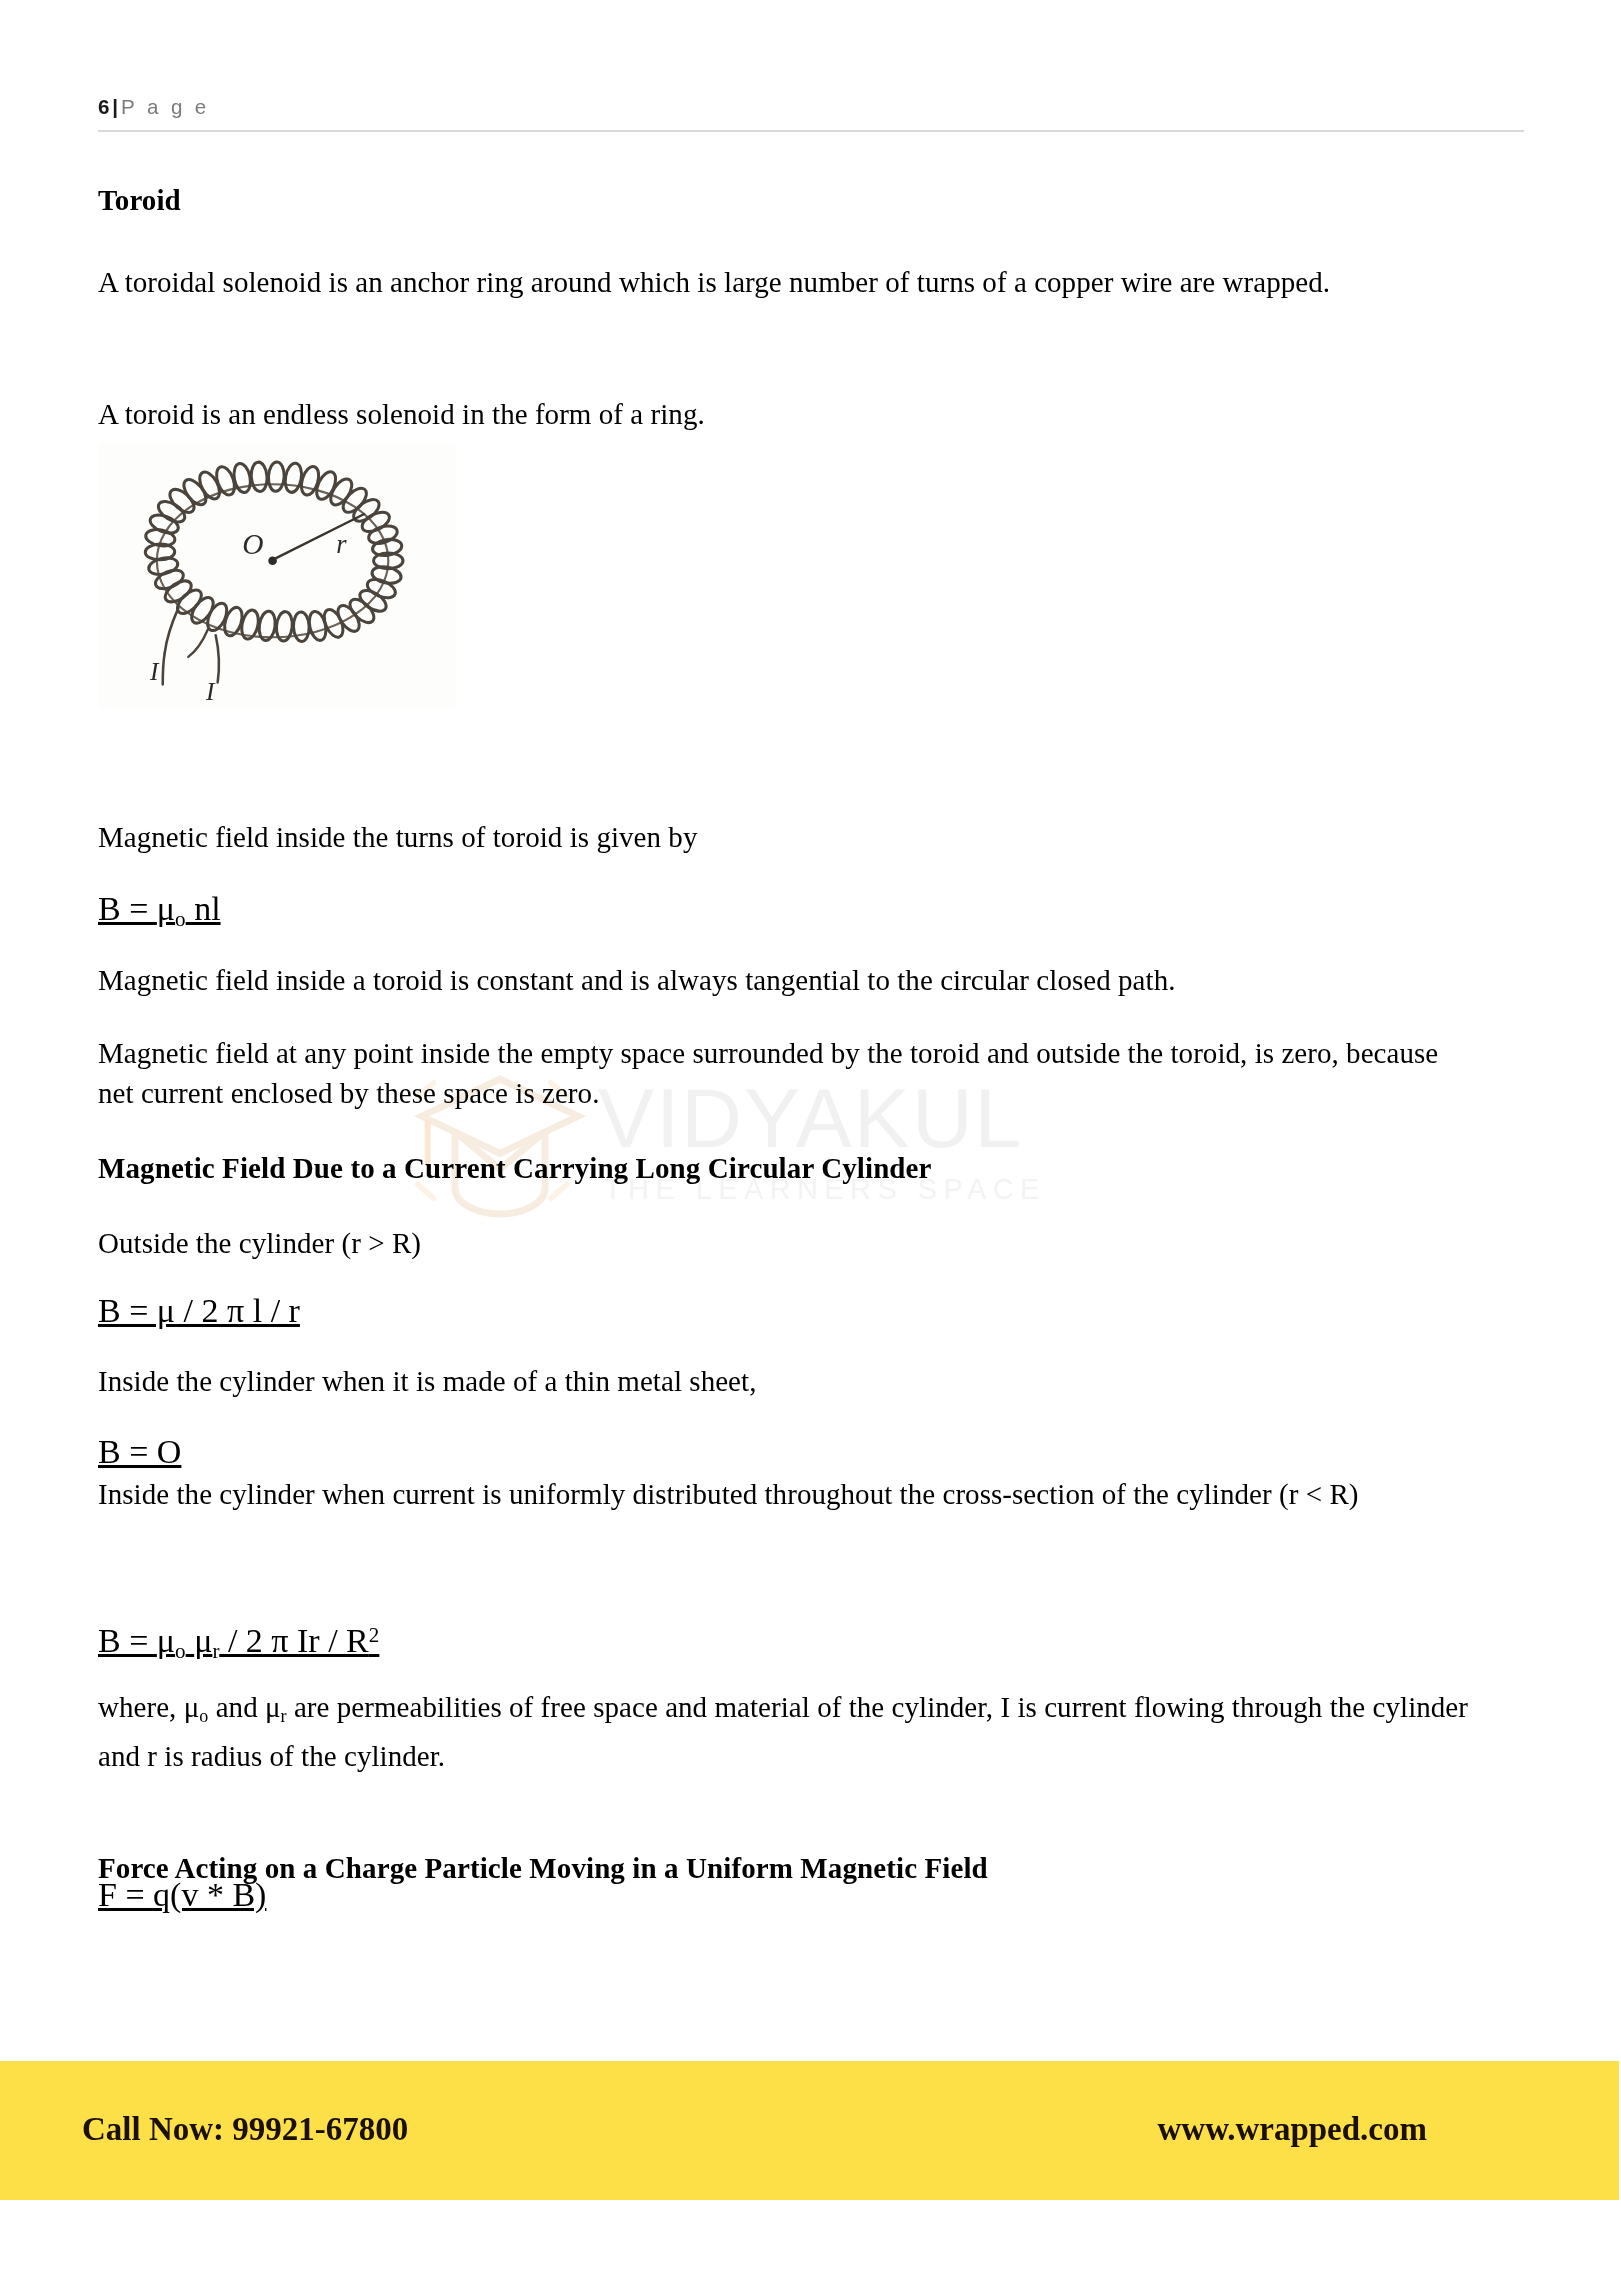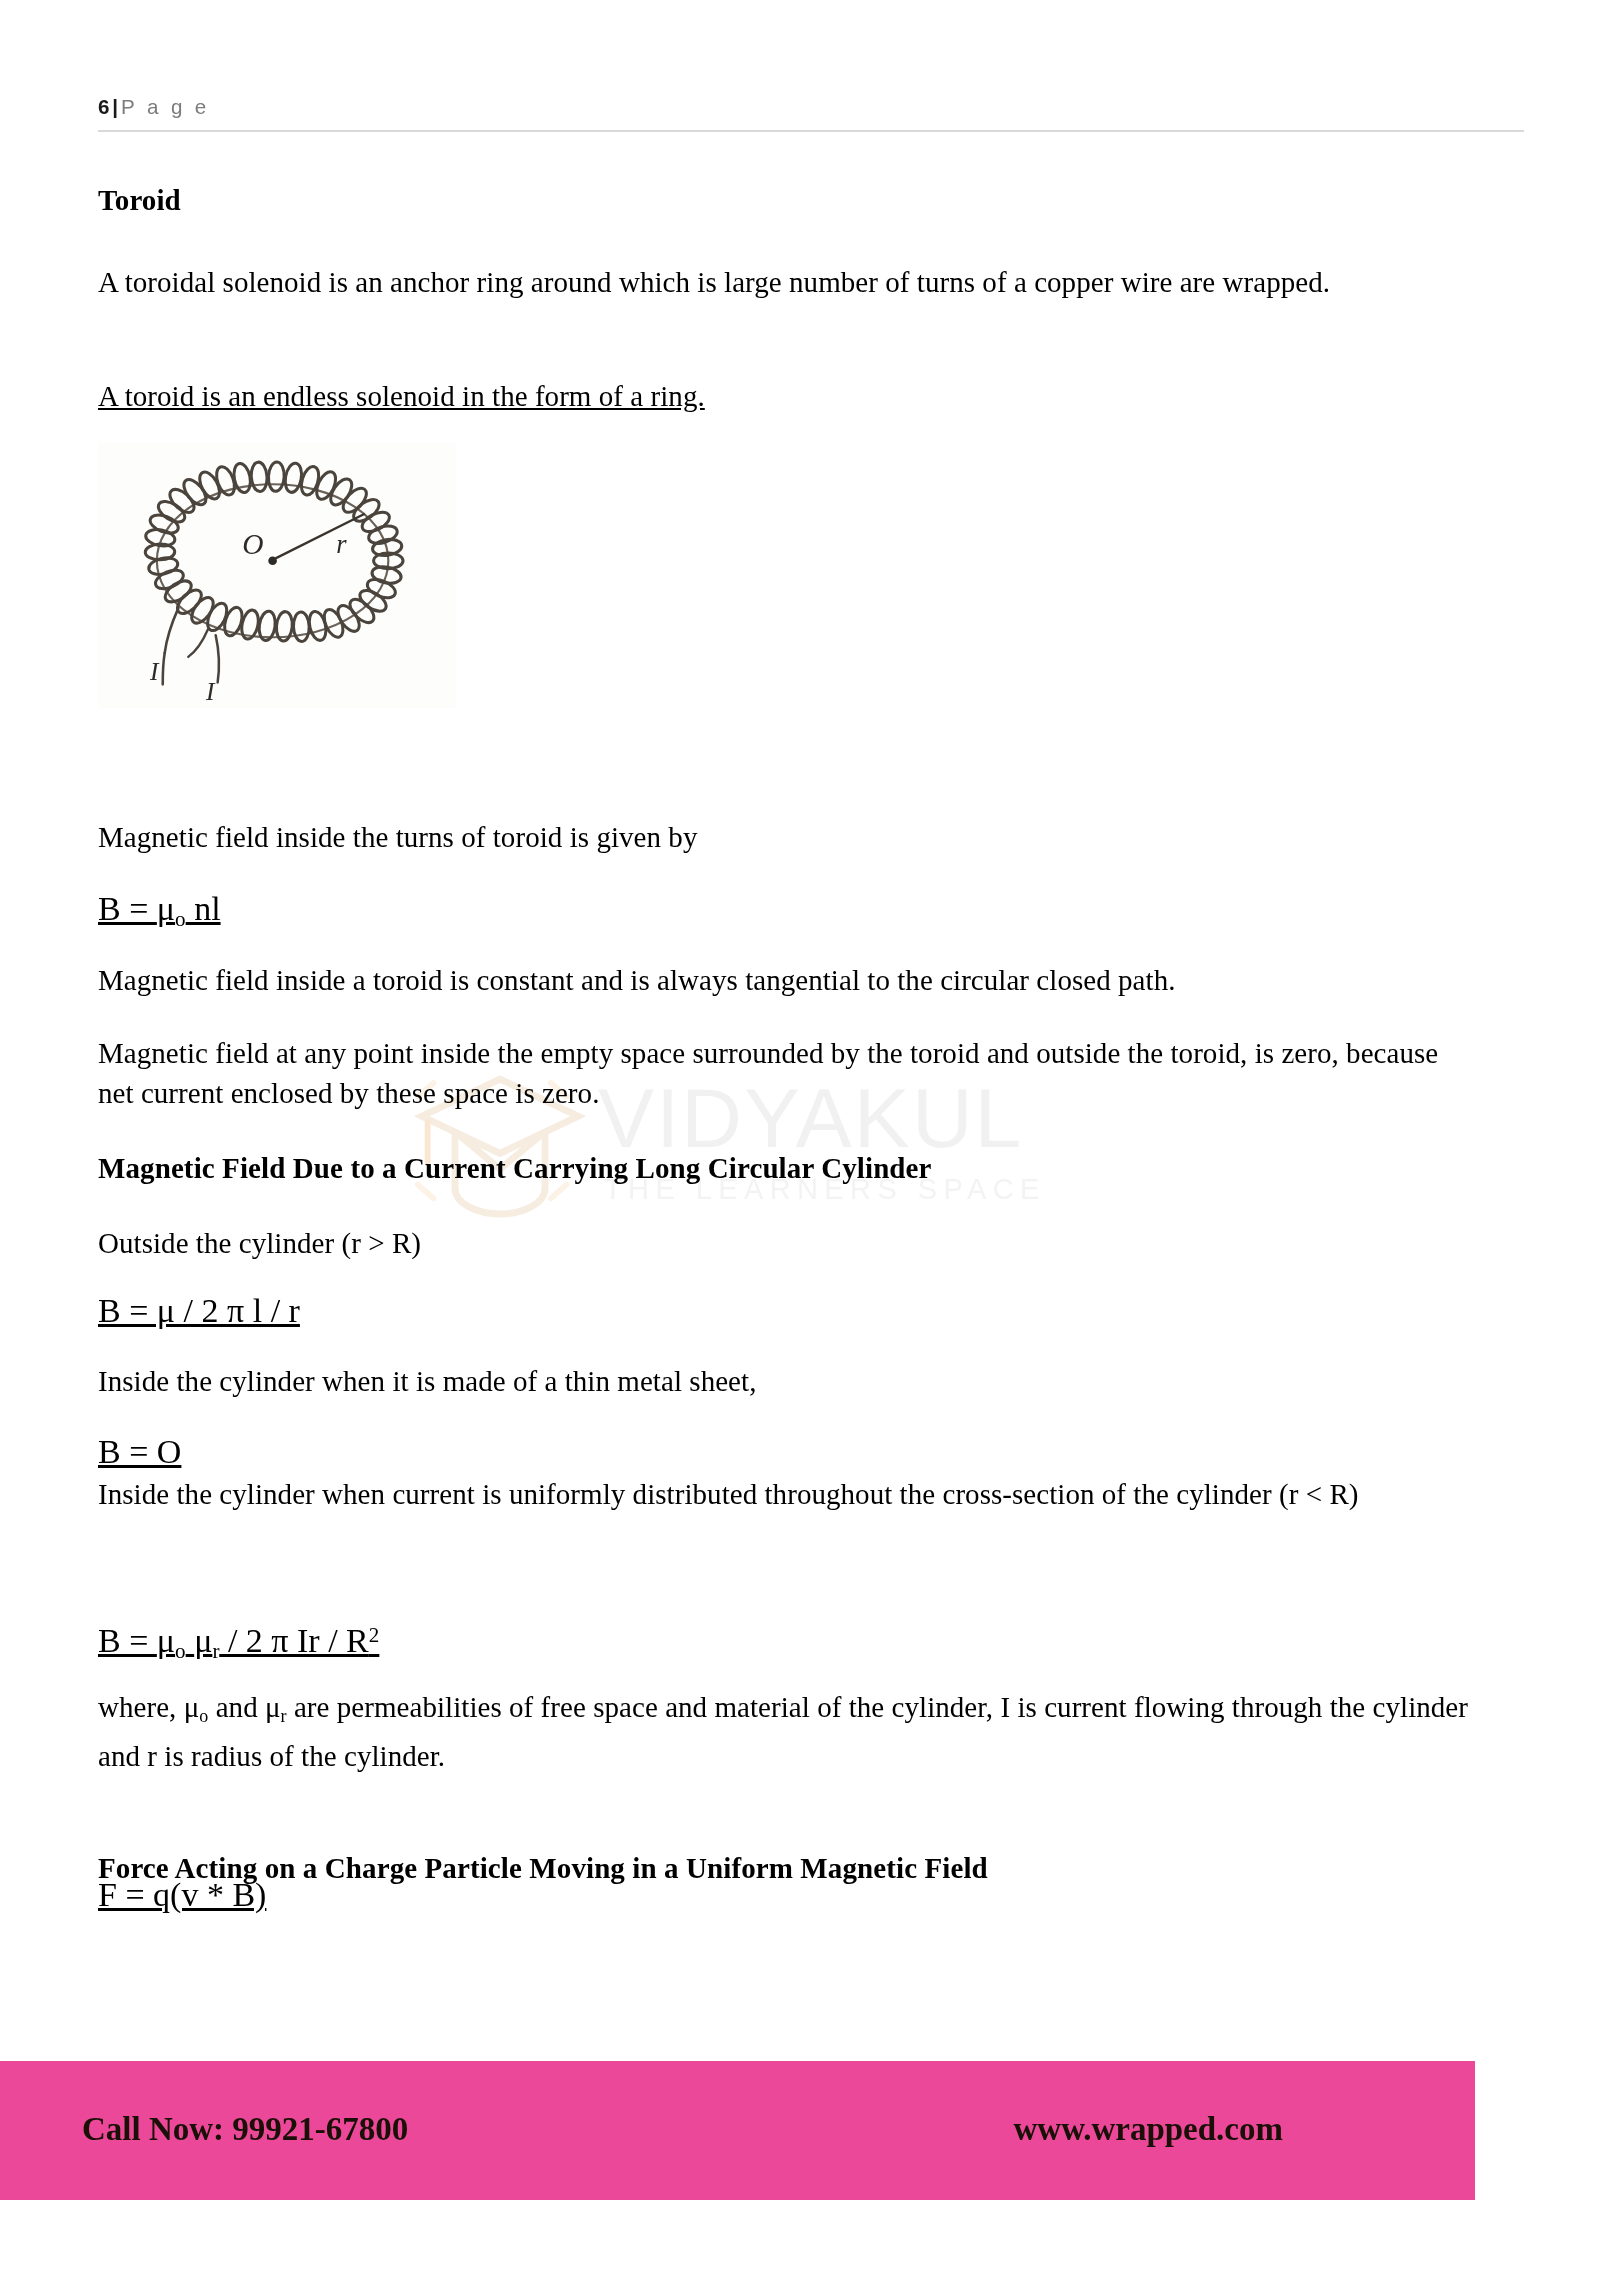--- a/index.html
+++ b/index.html
@@ -146,23 +146,23 @@
     height: 265px;
     background: #fdfdfc;
   }
   .figure svg { display: block; }
 
   
   .footer {
     position: absolute;
     left: 0;
     top: 2061px;
-    width: 1475px;
+    width: 1619px;
     height: 139px;
-    background: #ec4899;
+    background: #fde047;
   }
   .footer-phone {
     position: absolute;
     left: 82px;
     top: 47px;
     font-size: 33px;
     line-height: 43px;
     font-weight: bold;
     color: #1b1008;
     white-space: nowrap;
@@ -203,21 +203,21 @@
   <div class="content">
 
     <div class="blk" style="top:0px;">
       <h2 class="sec">Toroid</h2>
     </div>
 
     <div class="blk" style="top:80px;">
       <p class="para">A toroidal solenoid is an anchor ring around which is large number of turns of a copper wire are wrapped.</p>
     </div>
 
-    <div class="blk" style="top:194px;text-decoration:underline;">
+    <div class="blk" style="top:212px;">
       <p class="para">A toroid is an endless solenoid in the form of a ring.</p>
     </div>
 
     <div class="blk" style="top:261px; height:265px;">
       <div class="figure">
         <svg width="358" height="265" viewBox="0 0 365 270">
           <rect x="0" y="0" width="365" height="270" fill="#fdfdfc"></rect>
           <g stroke="#4a443c" stroke-width="3.1" fill="none" stroke-linecap="round">
 
             <ellipse cx="178" cy="120" rx="118" ry="78" stroke-width="2.2" stroke="#6a6258"></ellipse>

